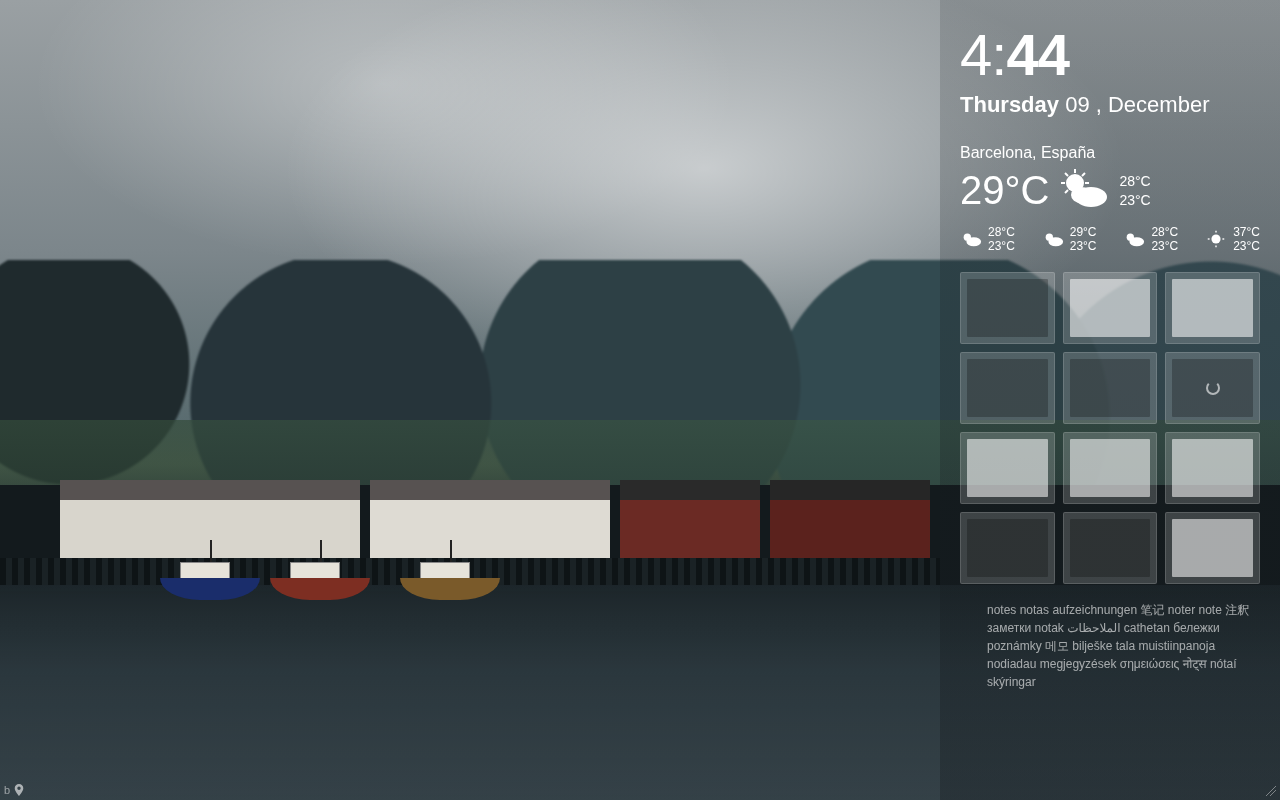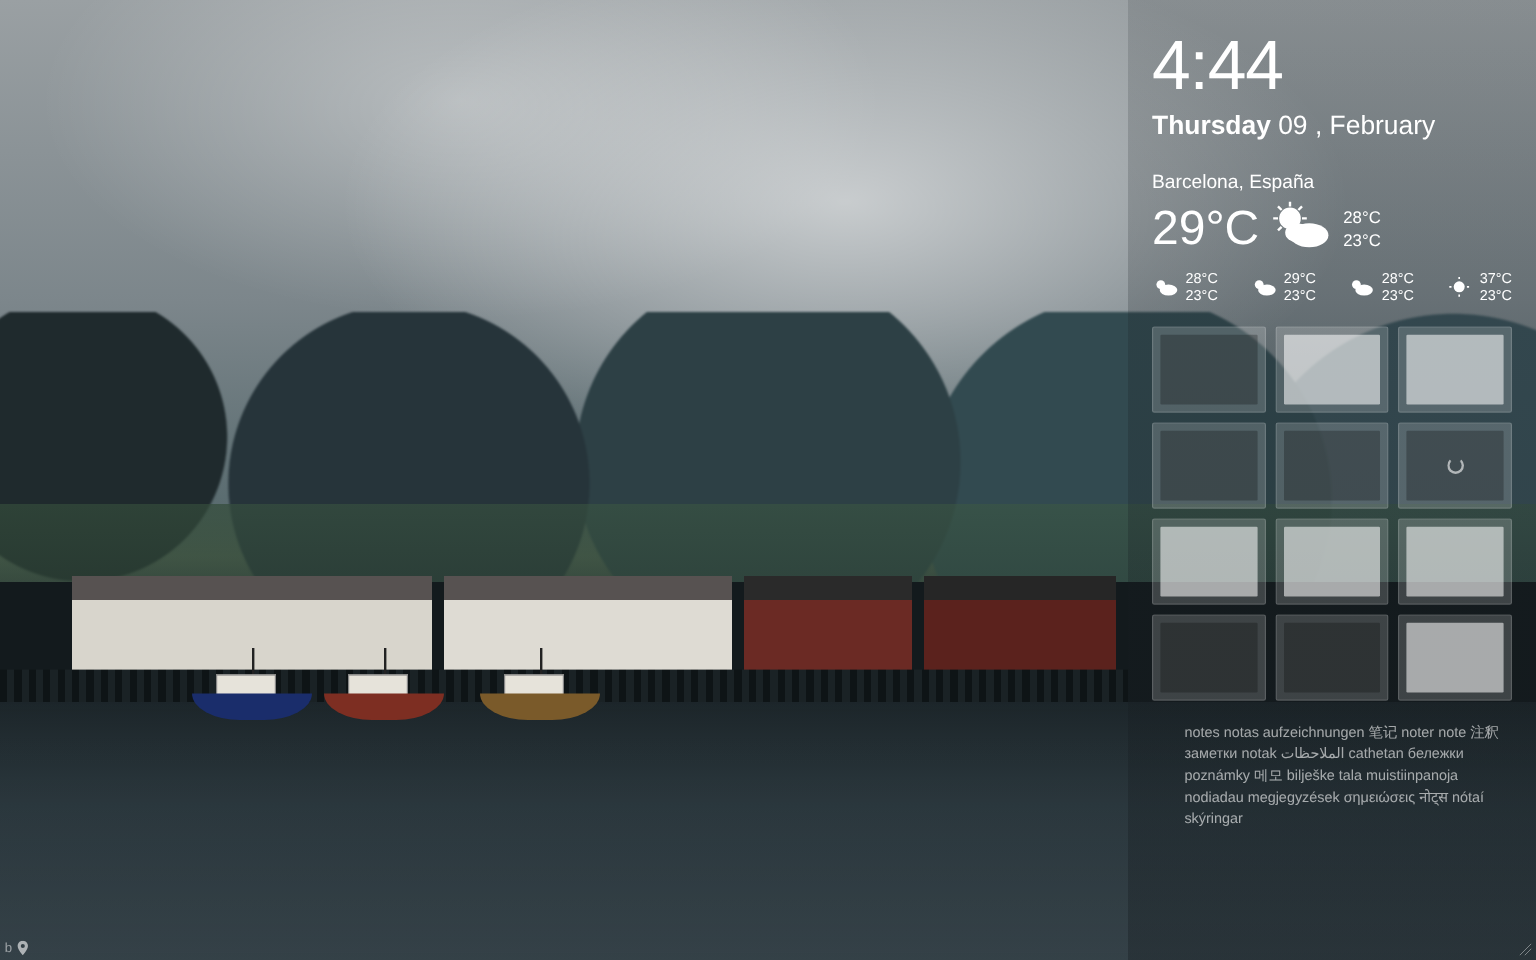--- a/index.html
+++ b/index.html
@@ -58,21 +58,21 @@
 
   
   .panel {
     position:absolute; top:0; right:0; bottom:0; width:340px;
     padding:26px 20px 16px 20px;
     background:linear-gradient(rgba(30,36,40,.15), rgba(20,26,30,.35));
     backdrop-filter:none;
     display:flex; flex-direction:column;
   }
   .clock { font-size:58px; font-weight:300; letter-spacing:-1px; line-height:1; white-space:nowrap; }
-  .clock .minutes{font-weight:400;}
+  .clock .minutes{font-weight:700;}
   .date { margin-top:8px; font-size:22px; font-weight:400; }
   .date .dow{font-weight:600;}
   .loc { margin-top:26px; font-size:16px; }
   .cur-row{ display:flex; align-items:center; gap:10px; margin-top:6px;}
   .cur-temp{ font-size:40px; font-weight:400; }
   .cur-ico svg{width:50px;height:40px;}
   .cur-hl{ font-size:14px; line-height:1.3; }
   .fc-row{ display:flex; justify-content:space-between; margin-top:12px; }
   .fc{ display:flex; align-items:center; gap:6px; }
   .fc svg{width:22px;height:18px;}
@@ -128,21 +128,21 @@
 </div>
 
 <div class="panel">
 
   <div class="clock">
     <span>4</span><span>:</span><span class="minutes">44</span>
   </div>
 
   <div class="date">
     <span class="dow">Thursday</span>
-    <span>09</span><span> , </span><span>February</span>
+    <span>09</span><span> , </span><span>December</span>
   </div>
 
   <div class="loc">Barcelona, España</div>
 
   <div class="cur-row">
     <div class="cur-temp">29°C</div>
     <div class="cur-ico">
       <svg viewBox="0 0 50 40">
           <circle cx="16" cy="14" r="9" fill="#fff"></circle>
           <g stroke="#fff" stroke-width="2">

